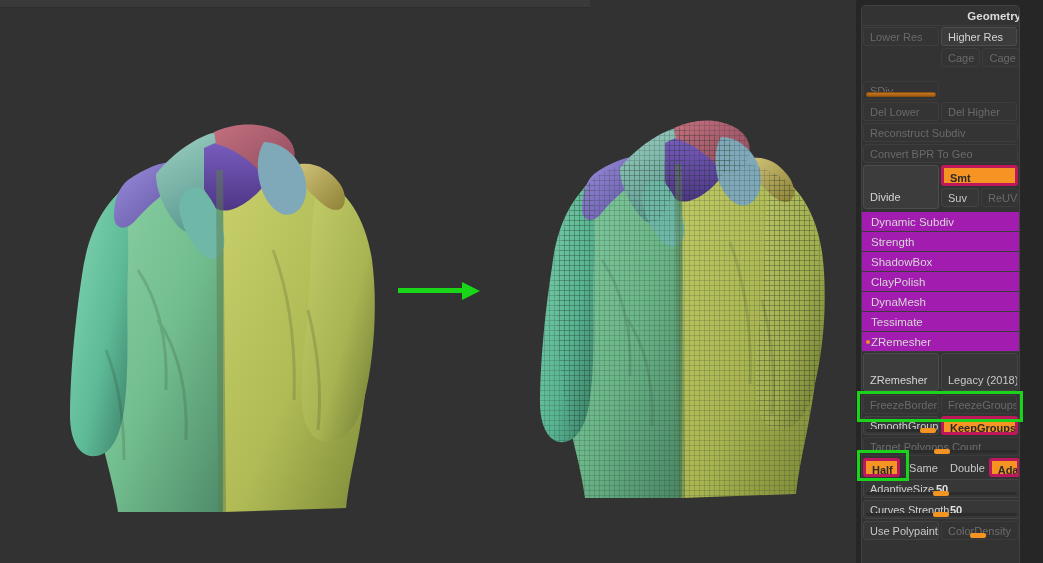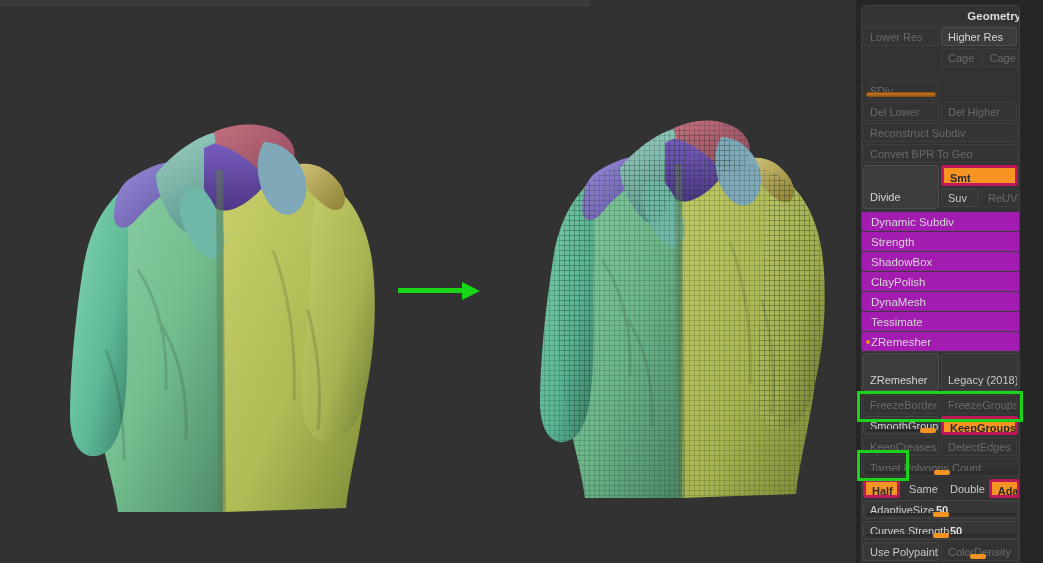--- a/index.html
+++ b/index.html
@@ -364,24 +364,20 @@
 
   <div class="row">
     <div class="slider" style="flex:0 0 76px;">
       <span class="lbl">SmoothGroups</span>
       <span class="track"></span>
       <span class="thumb" style="left:56px;"></span>
     </div>
     <div class="btn on" style="width:77px;">KeepGroups</div>
   </div>
 
-  <div class="row">
-    <div class="btn half dim">KeepCreases</div>
-    <div class="btn half dim">DetectEdges</div>
-  </div>
 
   <div class="row">
     <div class="slider flat">
       <span class="lbl dim">Target Polygons Count</span>
       <span class="track"></span>
       <span class="thumb" style="left:70px;"></span>
     </div>
   </div>
 
   <div class="row">

